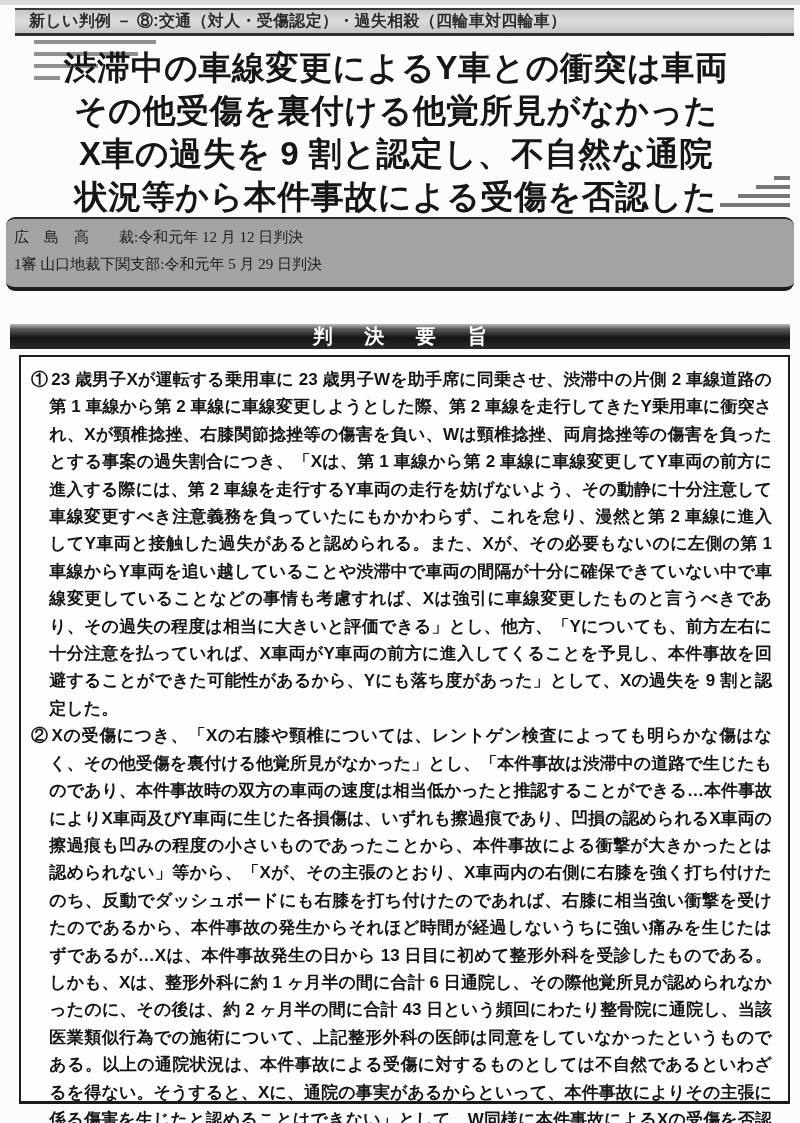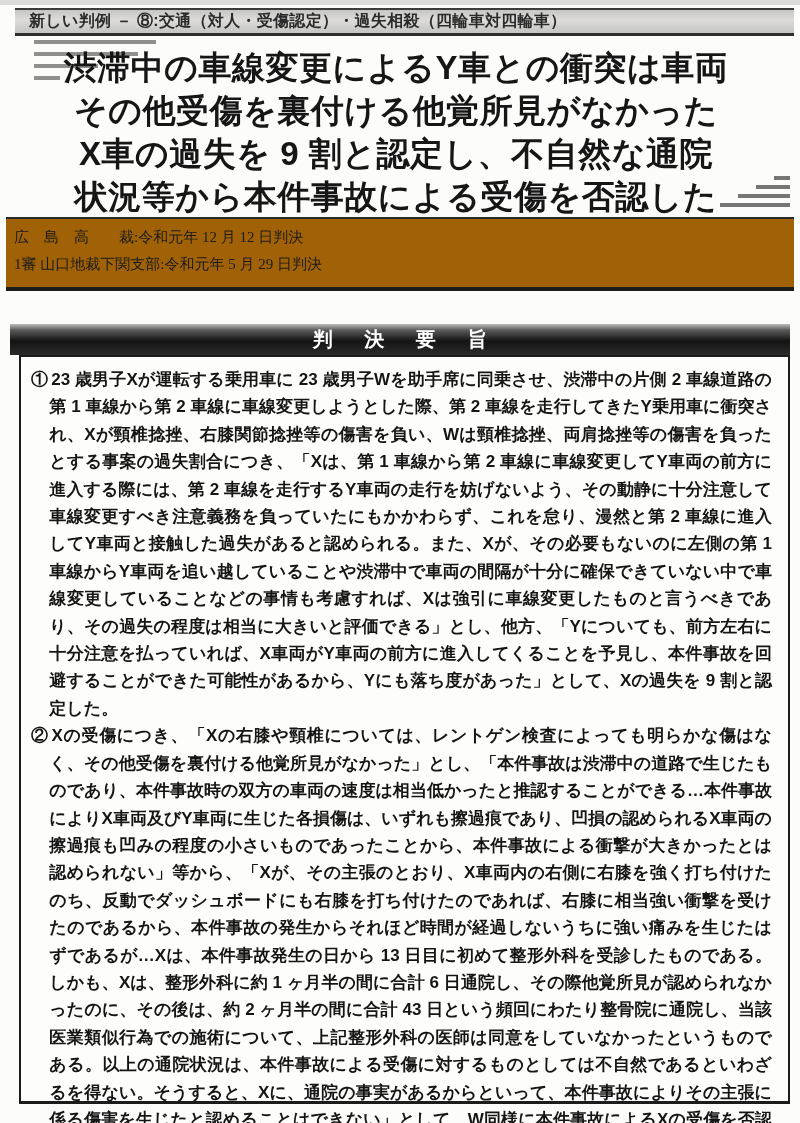--- a/index.html
+++ b/index.html
@@ -39,34 +39,34 @@
   .deco-br span{margin-left:auto;height:4px;margin-bottom:5px;background:#767674;}
   .deco-br span:nth-child(1){width:16px;}
   .deco-br span:nth-child(2){width:34px;}
   .deco-br span:nth-child(3){width:52px;}
   .deco-br span:nth-child(4){width:70px;}
 
   
   .court-box{
     position:absolute;left:6px;right:6px;top:217px;
     border-top:2px solid #2a2a2a;border-bottom:4px solid #1d1d1d;
-    background:#a16207;
+    background:#a3a3a3;
     padding:5px 6px 9px 8px;
     font-family:"Liberation Serif",serif;
-    display:grid;grid-template-columns:345px 1fr;column-gap:6px;
+    display:grid;grid-template-columns:345px 1fr;column-gap:6px;border-radius:9px;
   }
   .court-left .row,.court-right .row{line-height:27px;white-space:nowrap;}
   .court-left{font-size:15px;}
   .court-right{font-size:14px;}
   .court-right .r0{font-size:12.6px;}
   .court-right .r2{padding-left:57px;}
 
   
   .summary-bar{
-    position:absolute;left:10px;right:10px;top:324px;height:31px;
+    position:absolute;left:10px;right:10px;top:324px;height:25px;
     background:linear-gradient(180deg,#bdbdbd 0%,#5a5a5a 20%,#141414 55%,#2b2b2b 100%);
     color:#ffffff;display:flex;align-items:center;justify-content:center;
     font-size:20px;font-weight:bold;letter-spacing:13px;text-indent:13px;
   }
 
   
   .body-box{
     position:absolute;left:10px;right:10px;top:355px;bottom:19px;
     border:2px solid #1c1c1c;border-bottom-width:3px;
     background:#fdfdfb;

